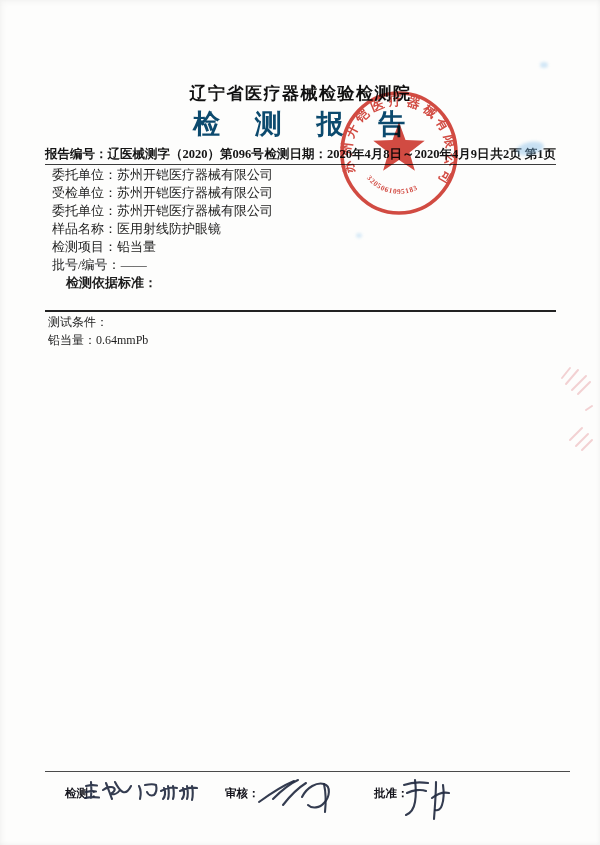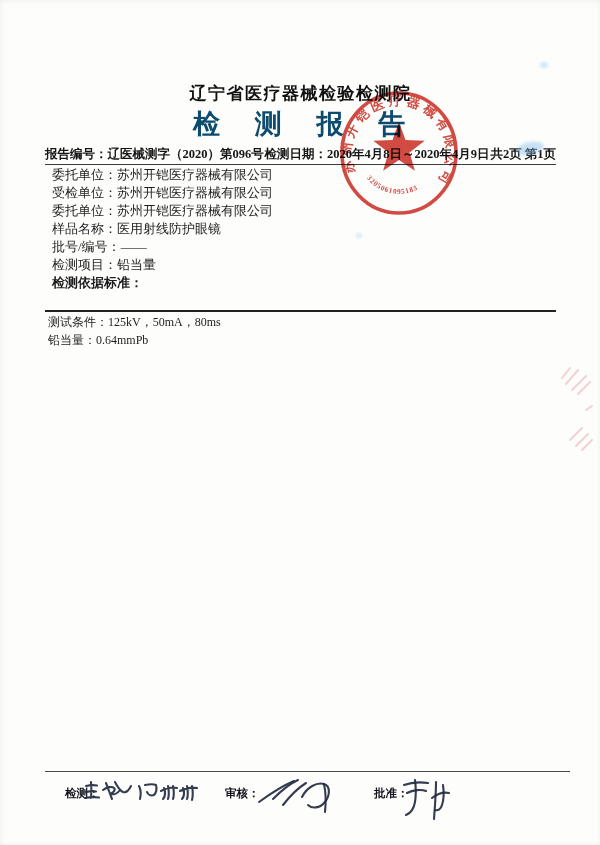--- a/index.html
+++ b/index.html
@@ -14,21 +14,21 @@
   .meta-row{
     position:absolute;top:146px;left:45px;width:511px;display:flex;
     justify-content:space-between;font-size:12.5px;font-weight:bold;color:#151515;white-space:nowrap;
   }
   .rule{position:absolute;left:45px;width:511px;border-top:1.5px solid #3c3c3c;}
   .rule1{top:164px;}
   .rule2{top:310px;border-top:2px solid #222;}
   .rule3{top:771px;width:525px;border-top:1.5px solid #4a4a4a;}
   .fields{position:absolute;top:166px;left:52px;width:505px;font-size:13px;}
   .frow{height:18px;line-height:18px;display:flex;white-space:nowrap;}
-  .frow.bold{font-weight:bold;}
+  .frow.bold{font-weight:bold;margin-left:14px;}
   .flabel{flex:0 0 auto;text-align:center;}
   .results{position:absolute;top:313px;left:48px;width:505px;font-size:12px;}
   .sig-label{position:absolute;font-size:11.5px;font-weight:bold;color:#14141c;margin-left:12px;}
   .sig{position:absolute;}
   .sig path{fill:none;stroke:#232b41;stroke-width:2.1;stroke-linecap:round;stroke-linejoin:round;opacity:.92;}
   .stamp{position:absolute;left:338px;top:89px;mix-blend-mode:multiply;opacity:.9;}
   .stamp text{font-family:"Liberation Serif","DejaVu Serif",serif;font-weight:bold;}
   .smudge{position:absolute;border-radius:50%;filter:blur(1.5px);}
   .smudge1{left:516px;top:142px;width:28px;height:13px;background:#7fb9e6;opacity:.42;transform:rotate(-12deg);}
   .smudge2{left:540px;top:62px;width:8px;height:6px;background:#8ec4ec;opacity:.4;}
@@ -62,38 +62,37 @@
     </div>
     <div class="frow">
       <span class="flabel">委托单位：</span>
       <span>苏州开铠医疗器械有限公司</span>
     </div>
     <div class="frow">
       <span class="flabel">样品名称：</span>
       <span>医用射线防护眼镜</span>
     </div>
     <div class="frow">
+      <span class="flabel">检测项目：</span>
+      <span>铅当量</span>
+    </div>
+    <div class="frow">
       <span class="flabel">批号/编号：</span>
       <span>——</span>
-    </div>
-    <div class="frow">
-      <span class="flabel">检测项目：</span>
-      <span>铅当量</span>
     </div>
     <div class="frow bold">
       <span class="flabel">检测依据标准：</span>
     </div>
   </div>
 
   <div class="rule rule2"></div>
 
   <div class="results">
     <div class="frow">
       <span class="flabel">测试条件：</span>
-      <span>125kV，50mA，80ms</span>
     </div>
     <div class="frow">
       <span class="flabel">铅当量：</span>
       <span>0.64mmPb</span>
     </div>
   </div>
 
   <div class="rule rule3"></div>
 
   <span class="sig-label" style="left:53px;top:786px;">检测：</span>

